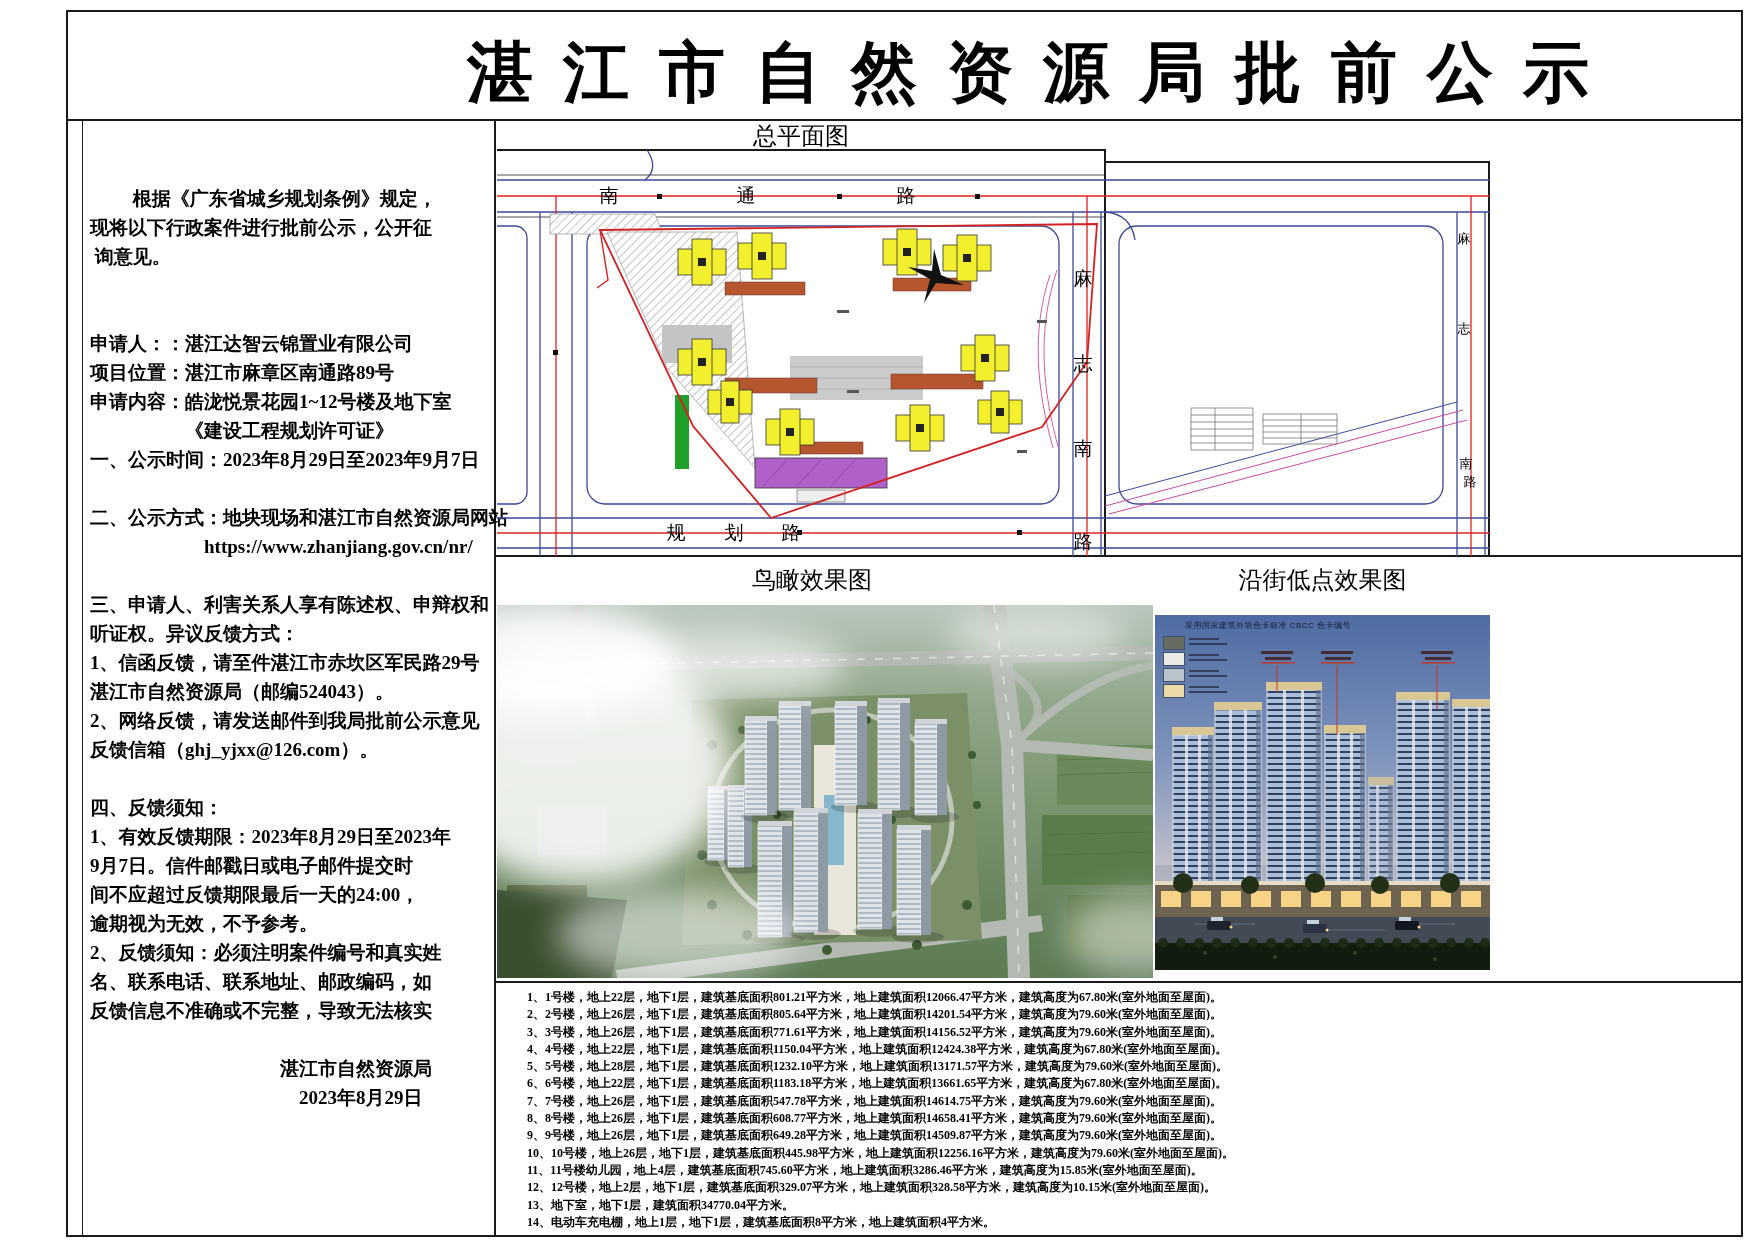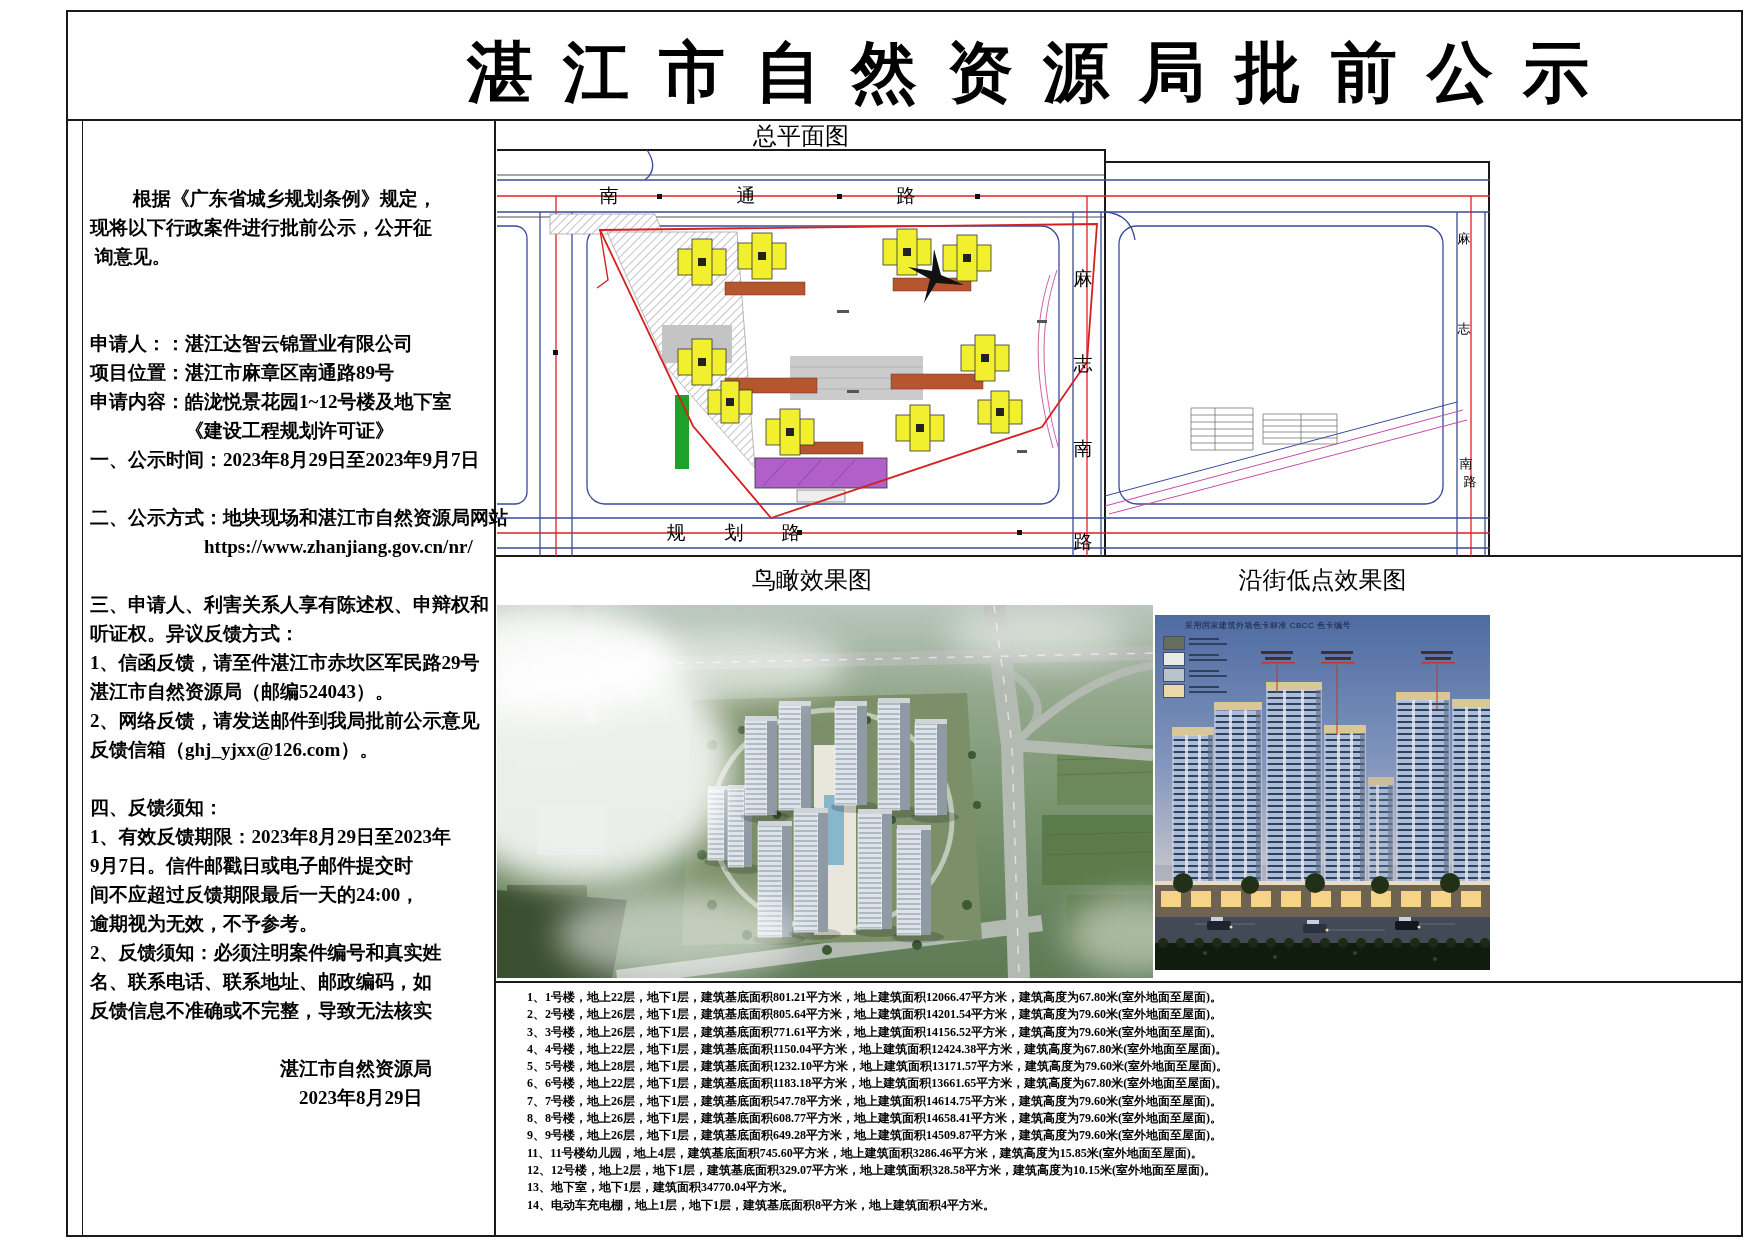--- a/index.html
+++ b/index.html
@@ -625,20 +625,21 @@
     <div>
         <div class="bl">1、1号楼，地上22层，地下1层，建筑基底面积801.21平方米，地上建筑面积12066.47平方米，建筑高度为67.80米(室外地面至屋面)。</div>
         <div class="bl">2、2号楼，地上26层，地下1层，建筑基底面积805.64平方米，地上建筑面积14201.54平方米，建筑高度为79.60米(室外地面至屋面)。</div>
         <div class="bl">3、3号楼，地上26层，地下1层，建筑基底面积771.61平方米，地上建筑面积14156.52平方米，建筑高度为79.60米(室外地面至屋面)。</div>
         <div class="bl">4、4号楼，地上22层，地下1层，建筑基底面积1150.04平方米，地上建筑面积12424.38平方米，建筑高度为67.80米(室外地面至屋面)。</div>
         <div class="bl">5、5号楼，地上28层，地下1层，建筑基底面积1232.10平方米，地上建筑面积13171.57平方米，建筑高度为79.60米(室外地面至屋面)。</div>
         <div class="bl">6、6号楼，地上22层，地下1层，建筑基底面积1183.18平方米，地上建筑面积13661.65平方米，建筑高度为67.80米(室外地面至屋面)。</div>
         <div class="bl">7、7号楼，地上26层，地下1层，建筑基底面积547.78平方米，地上建筑面积14614.75平方米，建筑高度为79.60米(室外地面至屋面)。</div>
         <div class="bl">8、8号楼，地上26层，地下1层，建筑基底面积608.77平方米，地上建筑面积14658.41平方米，建筑高度为79.60米(室外地面至屋面)。</div>
         <div class="bl">9、9号楼，地上26层，地下1层，建筑基底面积649.28平方米，地上建筑面积14509.87平方米，建筑高度为79.60米(室外地面至屋面)。</div>
+        <div class="bl">10、10号楼，地上26层，地下1层，建筑基底面积445.98平方米，地上建筑面积12256.16平方米，建筑高度为79.60米(室外地面至屋面)。</div>
         <div class="bl">11、11号楼幼儿园，地上4层，建筑基底面积745.60平方米，地上建筑面积3286.46平方米，建筑高度为15.85米(室外地面至屋面)。</div>
         <div class="bl">12、12号楼，地上2层，地下1层，建筑基底面积329.07平方米，地上建筑面积328.58平方米，建筑高度为10.15米(室外地面至屋面)。</div>
         <div class="bl">13、地下室，地下1层，建筑面积34770.04平方米。</div>
         <div class="bl">14、电动车充电棚，地上1层，地下1层，建筑基底面积8平方米，地上建筑面积4平方米。</div>
       </div>
   </div>
 
 </div>
 
 </body></html>

